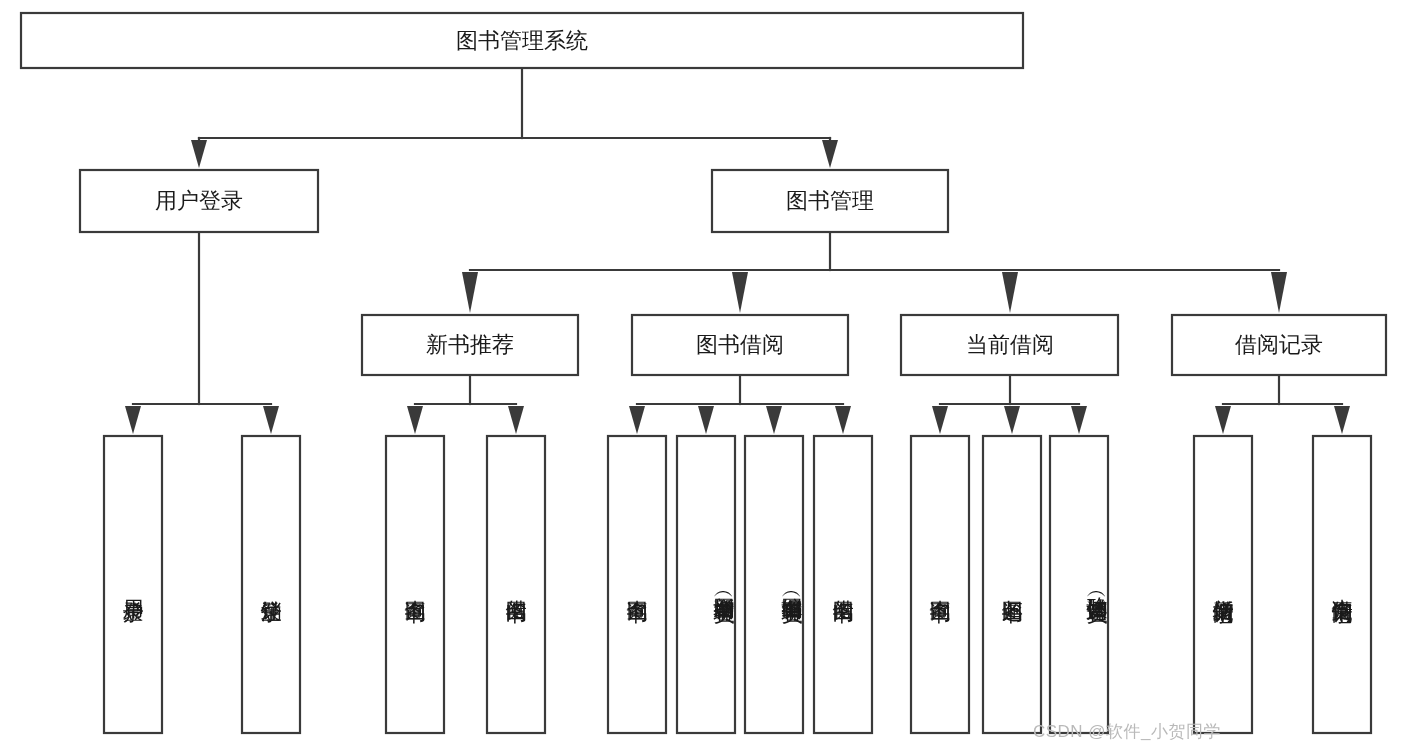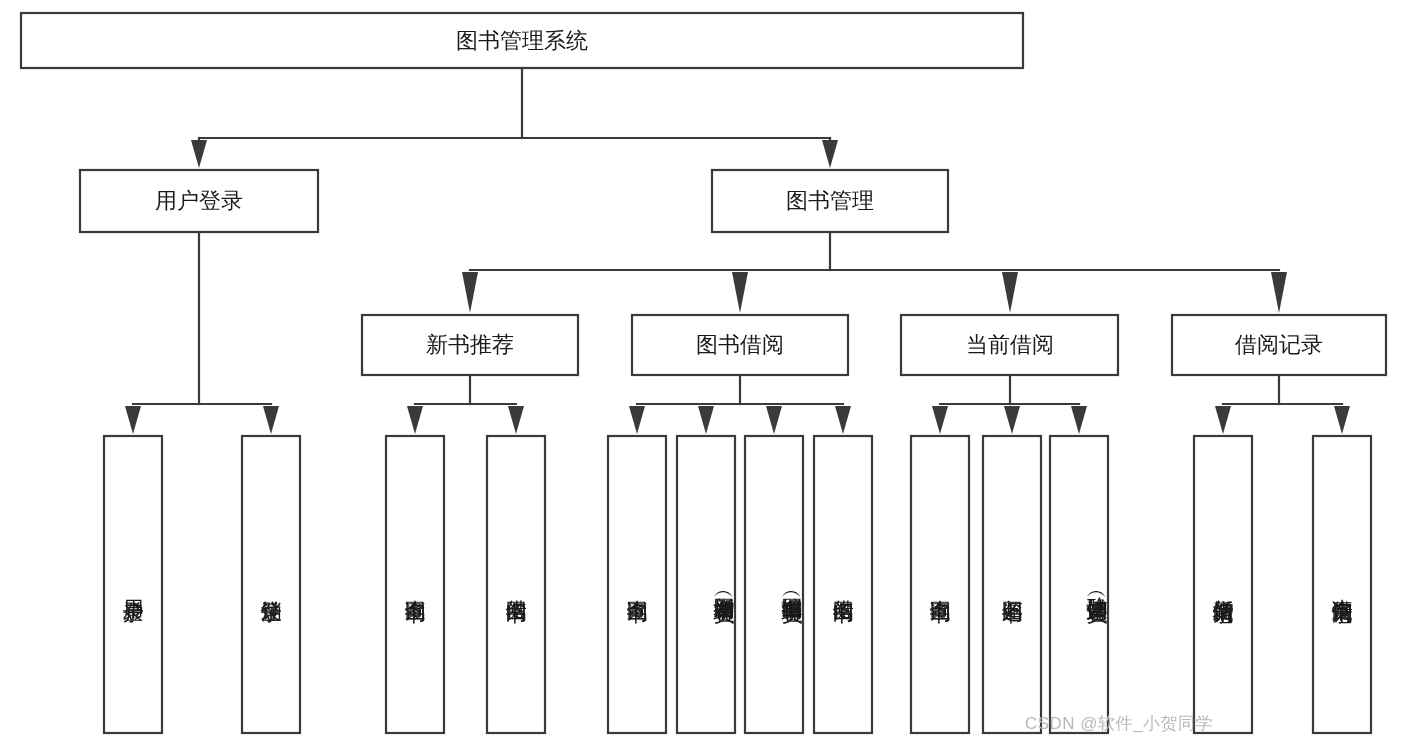--- a/index.html
+++ b/index.html
@@ -11,20 +11,21 @@
     width: 1405px;
     height: 747px;
     font-family: "Liberation Sans", "DejaVu Sans", sans-serif;
     overflow: hidden;
   }
   #diagram-root {
     position: relative;
     width: 1221px;
     height: 747px;
     background: #ffffff;
+    padding-left: 8px;
   }
   svg#flowchart {
     position: absolute;
     left: 0;
     top: 0;
     width: 1405px;
     height: 747px;
     display: block;
   }
   .node-box {
@@ -60,21 +61,21 @@
     font-size: 21px;
     line-height: 1.06;
     color: #1a1a1a;
     letter-spacing: 1px;
     white-space: nowrap;
     pointer-events: none;
   }
   #watermark {
     position: absolute;
     right: 8px;
-    bottom: 12px;
+    bottom: 4px;
     font-family: "Liberation Sans", "DejaVu Sans", sans-serif;
     font-size: 17px;
     color: #b9b9b9;
     letter-spacing: 0.5px;
     white-space: nowrap;
   }
 </style>
 </head>
 <body>
 

